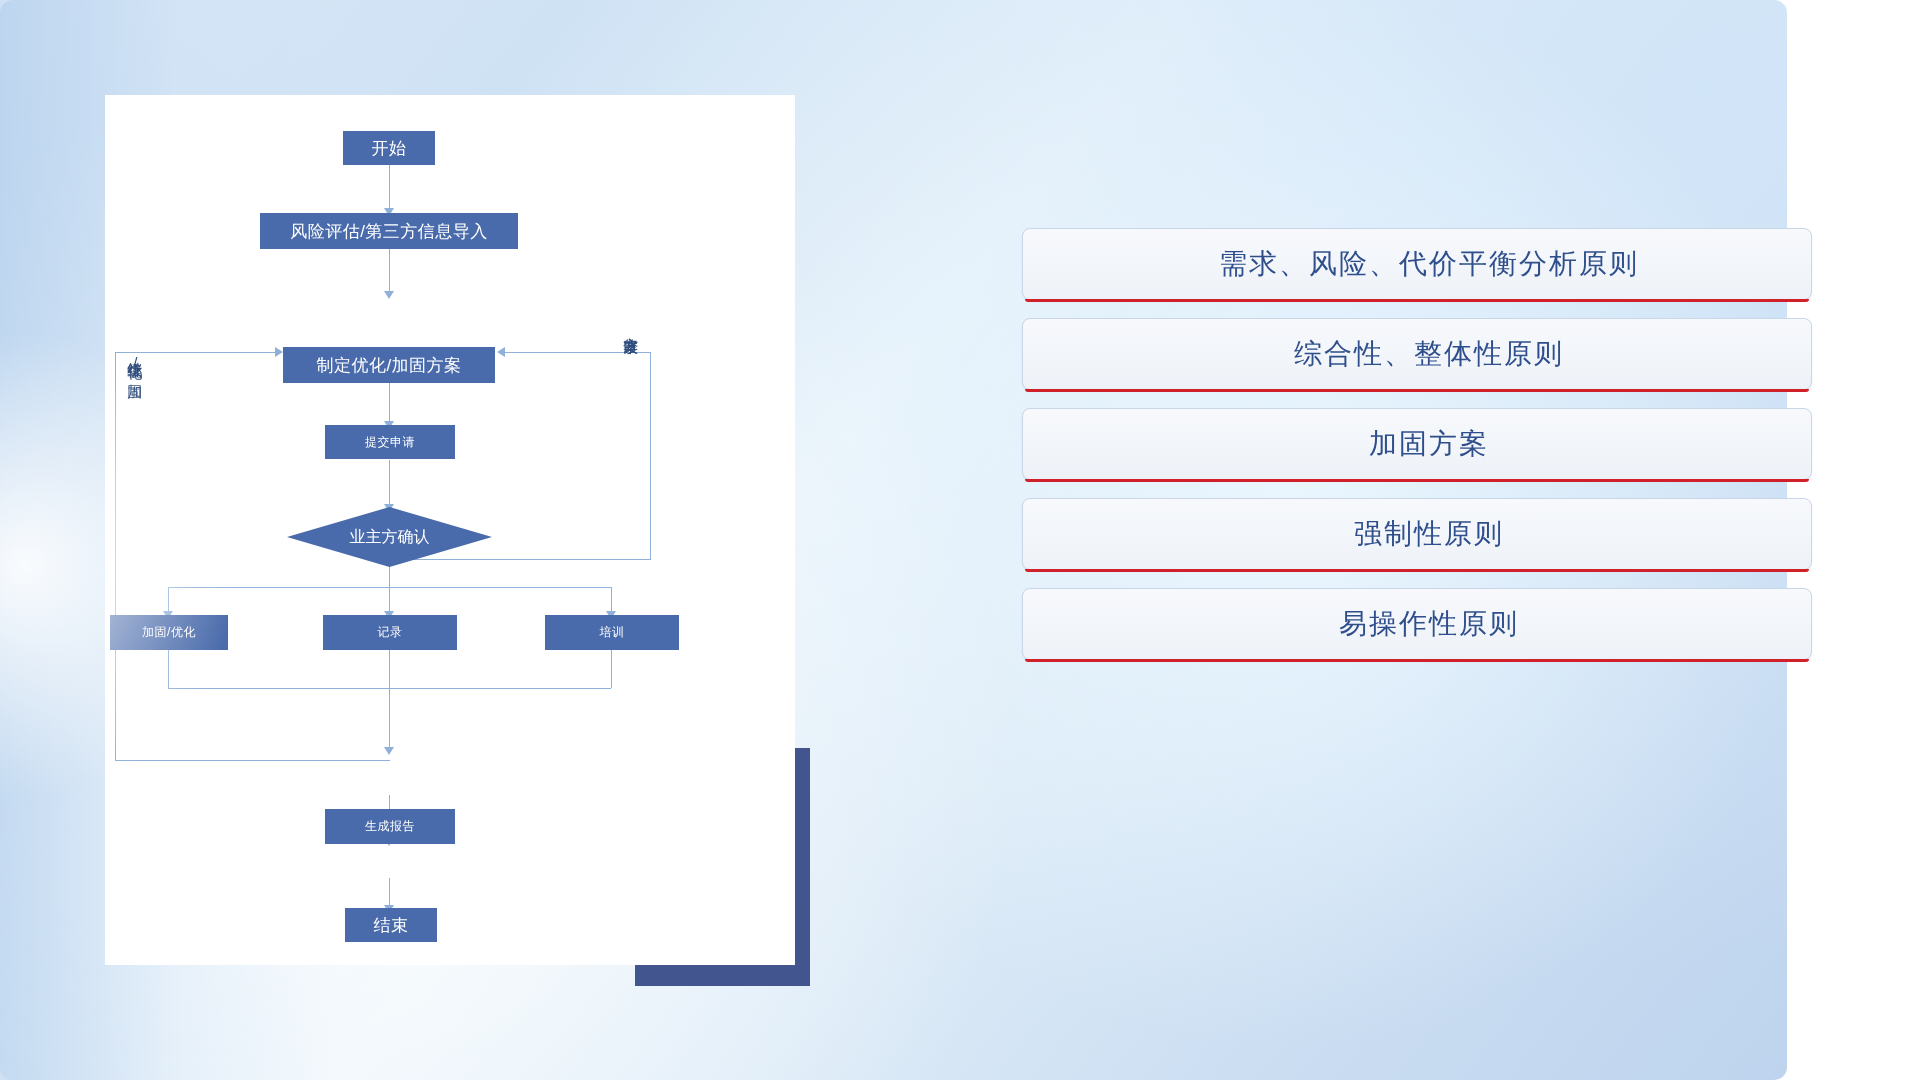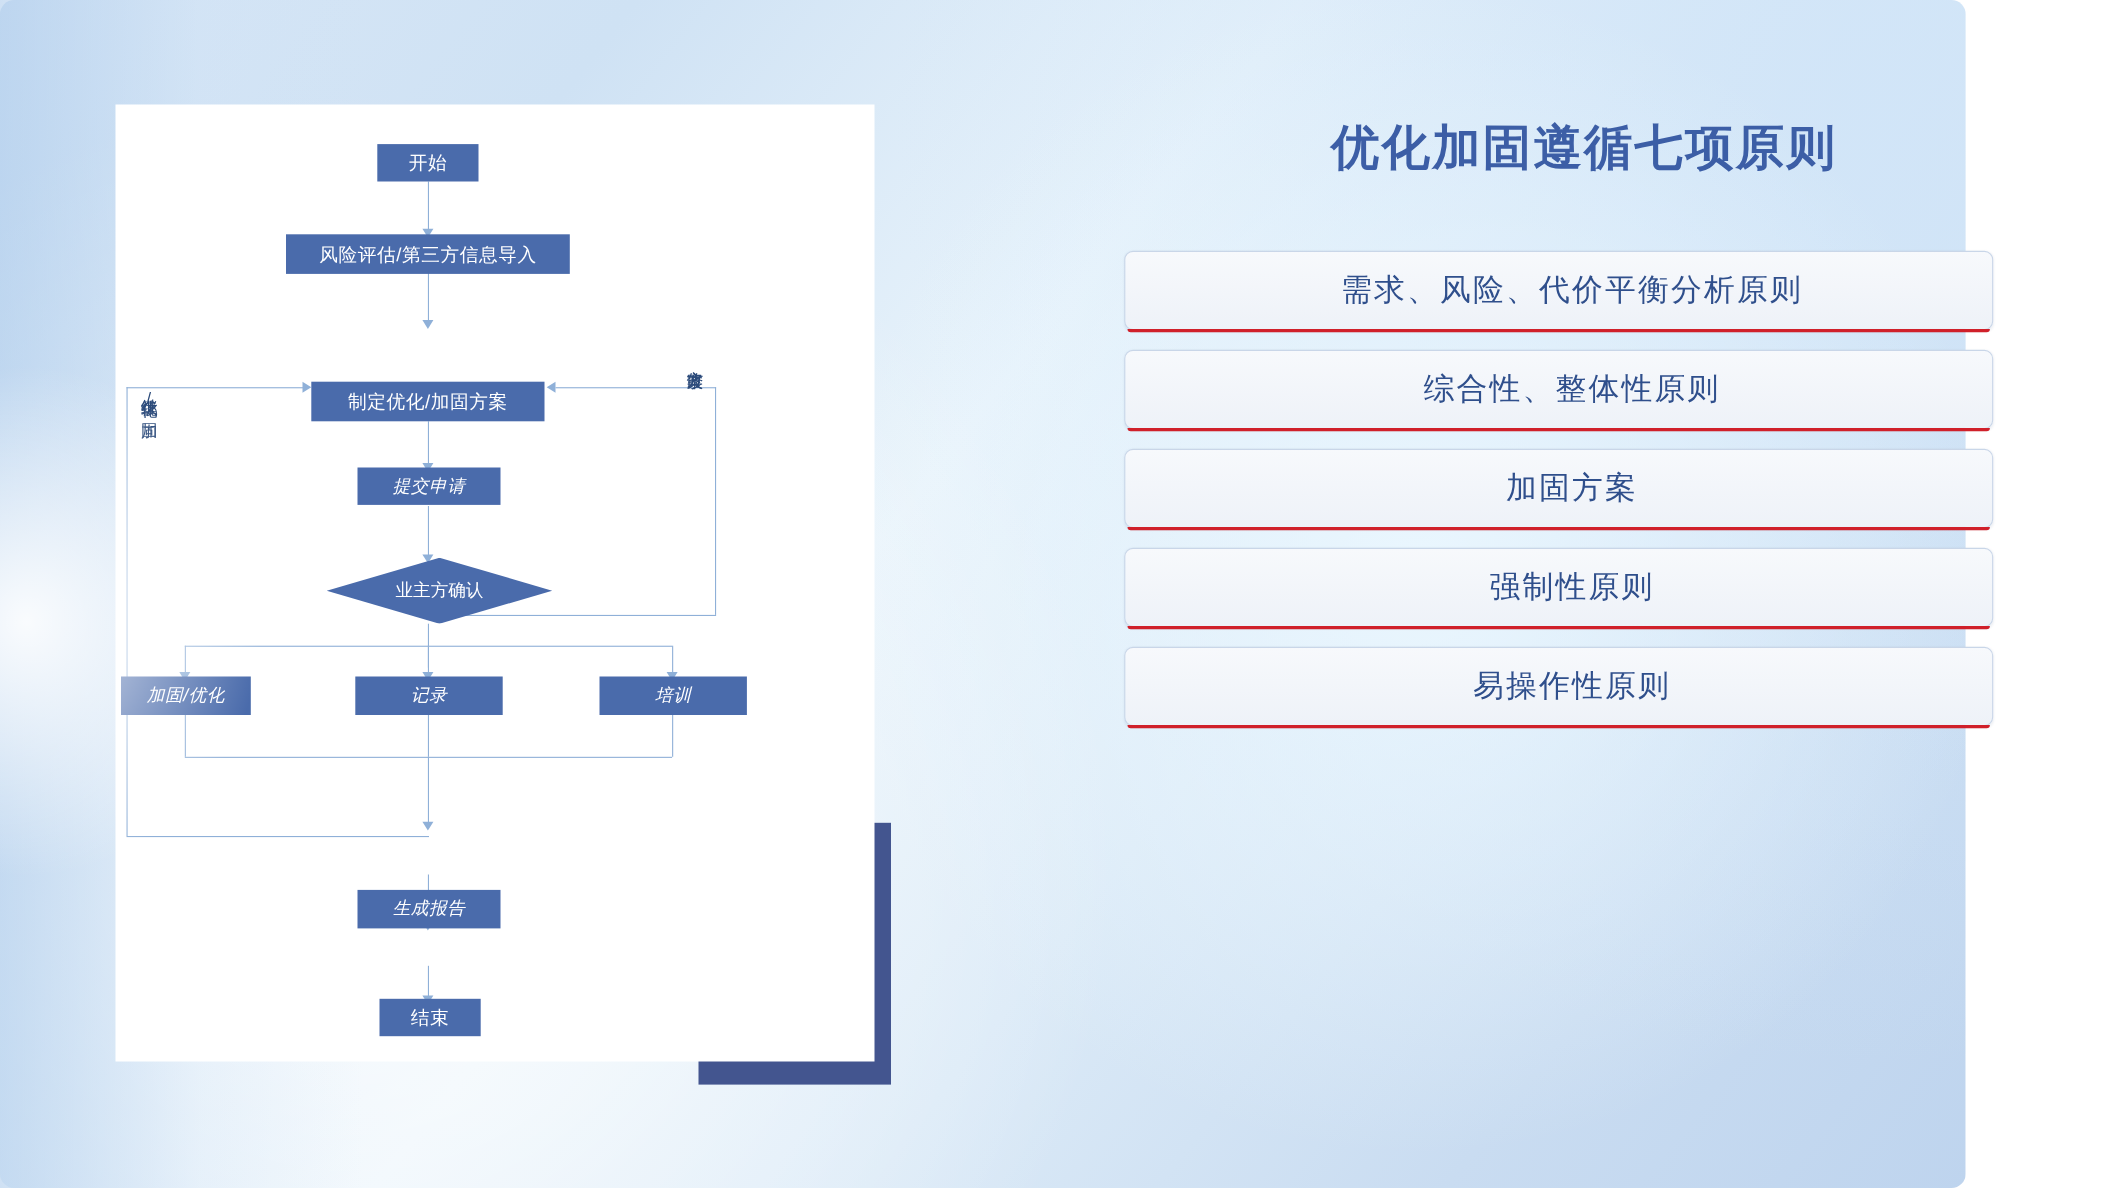--- a/index.html
+++ b/index.html
@@ -64,21 +64,21 @@
     position: absolute;
     background: #4a6bab;
     color: #ffffff;
     font-size: 17px;
     display: flex;
     align-items: center;
     justify-content: center;
     white-space: nowrap;
     letter-spacing: 0.5px;
   }
-  .node.small { font-size: 16px; font-style: italic; }
+  .node.small { font-size: 12px; }
   .diamond-wrap {
     position: absolute;
     display: flex;
     align-items: center;
     justify-content: center;
   }
   .diamond-wrap .dshape {
     position: absolute;
     left: 0; top: 0;
     width: 100%; height: 100%;
@@ -230,38 +230,37 @@
       <div class="arrow-down" style="left:279px; top:810px;"></div>
 
       <div class="node" style="left:238px; top:36px; width:92px; height:34px;">开始</div>
 
       <div class="node" style="left:155px; top:118px; width:258px; height:36px;">风险评估/第三方信息导入</div>
 
       <div class="node" style="left:178px; top:252px; width:212px; height:36px;">制定优化/加固方案</div>
 
       <div class="node small" style="left:220px; top:330px; width:130px; height:34px;">提交申请</div>
 
-      <div class="diamond-wrap" style="left:192px; top:412px; width:205px; height:60px;">
+      <div class="diamond-wrap" style="left:182px; top:412px; width:205px; height:60px;">
         <div class="dshape"></div>
         <div class="dlabel">业主方确认</div>
       </div>
 
       <div class="node small" style="left:5px; top:520px; width:118px; height:35px;">加固/优化</div>
       <div class="node small" style="left:218px; top:520px; width:134px; height:35px;">记录</div>
       <div class="node small" style="left:440px; top:520px; width:134px; height:35px;">培训</div>
 
 
       <div class="node small" style="left:220px; top:714px; width:130px; height:35px;">生成报告</div>
 
       <div class="node" style="left:240px; top:813px; width:92px; height:34px;">结束</div>
 
     </div>
   </div>
 
-  <div class="title">优化加固遵循七项原则</div>
 
   <div class="bars">
     <div class="bar">
       <span class="bar-text">需求、风险、代价平衡分析原则</span>
     </div>
     <div class="bar">
       <span class="bar-text">综合性、整体性原则</span>
     </div>
     <div class="bar">
       <span class="bar-text">加固方案</span>

